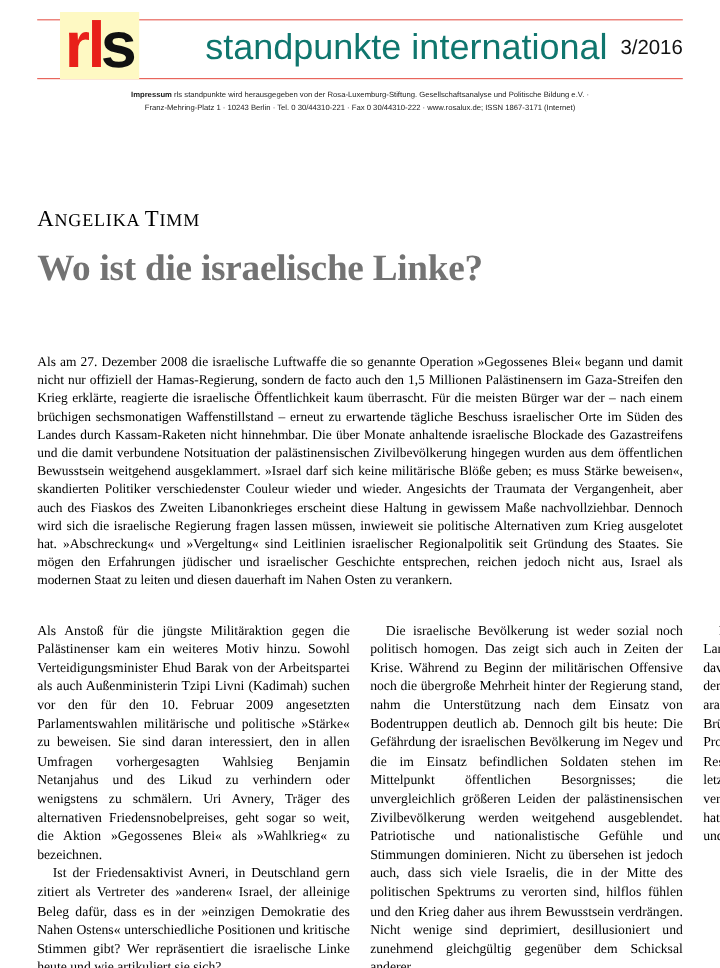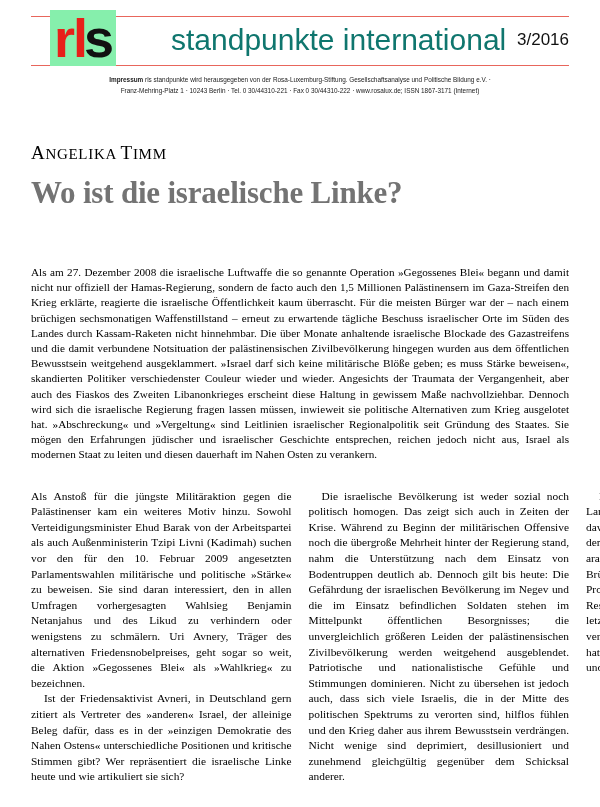--- a/index.html
+++ b/index.html
@@ -42,21 +42,21 @@
   .logo {
     position: absolute;
     left: 19px;
     top: -4px;
     font-family: "Liberation Sans", sans-serif;
     font-weight: bold;
     font-size: 54px;
     line-height: 56px;
     letter-spacing: -2px;
     white-space: nowrap;
-    background: #86efac;
+    background: #fef9c3;
     padding: 0 4px;
   }
   .logo .r { color: #e8201a; }
   .logo .bar {
     color: #e8201a;
     letter-spacing: -4px;
   }
   .logo .s { color: #111111; }
 
   .masthead-title {
@@ -87,21 +87,21 @@
     text-align: center;
     font-family: "Liberation Sans", sans-serif;
     font-size: 6.4px;
     line-height: 10.5px;
     color: #1a1a1a;
   }
   .imprint .imprint-label { font-weight: bold; }
 
   
   .author {
-    margin-top: 48px;
+    margin-top: 78px;
     font-family: "Liberation Serif", serif;
     font-size: 15px;
     line-height: 18px;
     letter-spacing: 0.7px;
     color: #000;
   }
   .author .cap { font-size: 19px; }
 
   .headline {
     margin-top: 12px;

